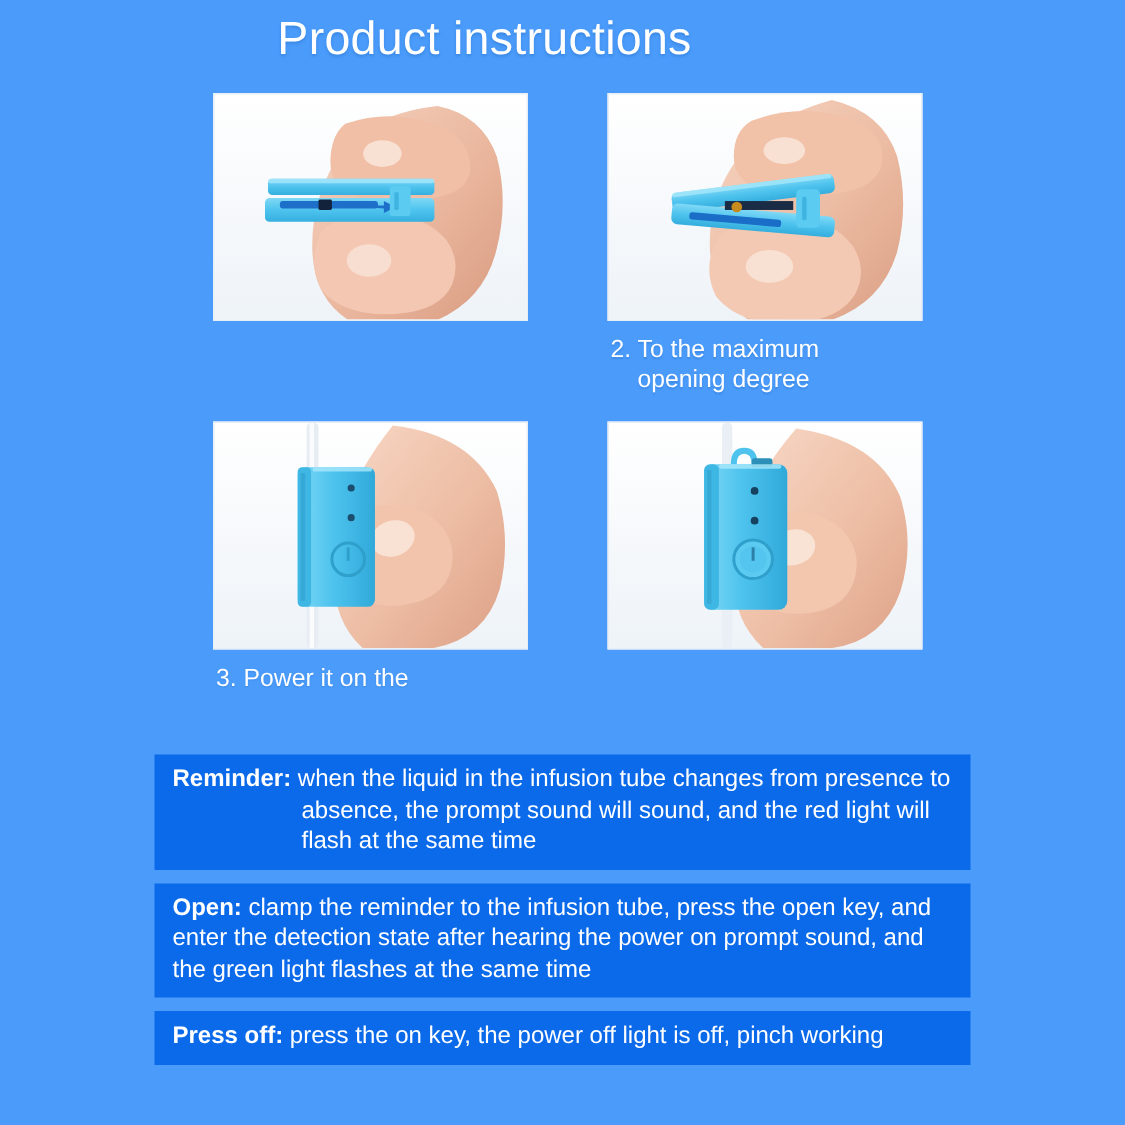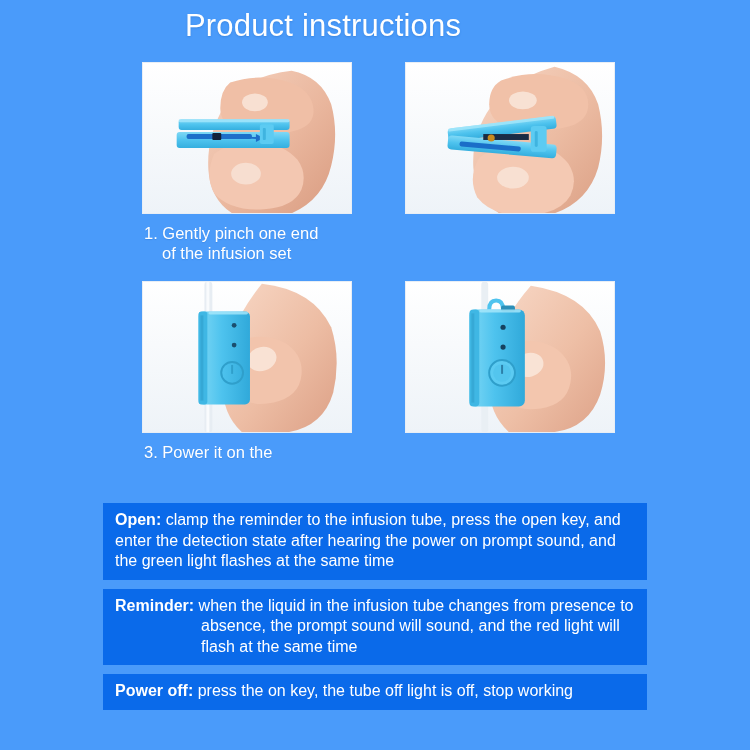--- a/index.html
+++ b/index.html
@@ -156,25 +156,20 @@
             <rect x="34" y="70" width="114" height="16" rx="3" fill="url(#dev1)"></rect>
             <rect x="44" y="72" width="66" height="5" rx="2" fill="#1d6fc9"></rect>
             <rect x="70" y="71" width="9" height="7" rx="1" fill="#11223a"></rect>
             <path d="M84 75 l30 0 l0 -3 l8 4 l-8 4 l0 -3 z" fill="#1d6fc9"></path>
             <rect x="118" y="62" width="14" height="20" rx="2" fill="#5ccbf2"></rect>
             <rect x="121" y="66" width="3" height="12" rx="1" fill="#3fb4e0"></rect>
             <rect x="36" y="57" width="112" height="3" rx="1.5" fill="#a5e6fb" opacity="0.8"></rect>
           </g>
         </svg>
       </div>
-      <div class="step-caption">
-        <span class="num">1.</span>
-        <span class="txt">Gently pinch one end</span>
-        <span class="cap-indent">of the infusion set</span>
-      </div>
     </div>
 
     <div class="step">
       <div class="photo">
         <svg viewBox="0 0 210 152" preserveAspectRatio="xMidYMid slice">
           <defs>
             <linearGradient id="sk2" x1="0" y1="0" x2="1" y2="1">
               <stop offset="0%" stop-color="#f7d6c4"></stop>
               <stop offset="55%" stop-color="#ecbca3"></stop>
               <stop offset="100%" stop-color="#dba085"></stop>
@@ -201,20 +196,25 @@
             <rect x="42" y="78" width="110" height="14" rx="4" fill="url(#dev2)" transform="rotate(5 97 85)"></rect>
             <rect x="54" y="82" width="62" height="5" rx="2" fill="#1a6ec8" transform="rotate(5 85 84)"></rect>
             <rect x="78" y="72" width="46" height="6" fill="#1a2c45"></rect>
             <circle cx="86" cy="76" r="3.6" fill="#c78a1e"></circle>
             <rect x="126" y="64" width="16" height="26" rx="3" fill="#5ccbf2"></rect>
             <rect x="130" y="69" width="3" height="16" rx="1.5" fill="#3fb4e0"></rect>
             <rect x="42" y="60" width="108" height="3" rx="1.5" fill="#a8e8fb" opacity="0.75" transform="rotate(-7 96 61)"></rect>
           </g>
         </svg>
       </div>
+      <div class="step-caption">
+        <span class="num">2.</span>
+        <span class="txt">To the maximum</span>
+        <span class="cap-indent">opening degree</span>
+      </div>
     </div>
 
   </div>
 
   <div class="row-gap"></div>
 
   <div class="step-row">
 
     <div class="step">
       <div class="photo">
@@ -308,24 +308,24 @@
         </svg>
       </div>
     </div>
 
   </div>
 </div>
 
 <div class="info-boxes">
 
   <div class="info-box">
+    <p class="info-text wide"><span class="info-label">Reminder:</span><span> when the liquid in the infusion tube changes from presence to absence, the prompt sound will sound, and the red light will flash at the same time</span></p>
+  </div>
+
+  <div class="info-box">
     <p class="info-text"><span class="info-label">Open:</span><span> clamp the reminder to the infusion tube, press the open key, and enter the detection state after hearing the power on prompt sound, and the green light flashes at the same time</span></p>
   </div>
 
   <div class="info-box">
-    <p class="info-text wide"><span class="info-label">Reminder:</span><span> when the liquid in the infusion tube changes from presence to absence, the prompt sound will sound, and the red light will flash at the same time</span></p>
-  </div>
-
-  <div class="info-box">
-    <p class="info-text mid"><span class="info-label">Power off:</span><span> press the on key, the tube off light is off, stop working</span></p>
+    <p class="info-text mid"><span class="info-label">Press off:</span><span> press the on key, the power off light is off, pinch working</span></p>
   </div>
 
 </div>
 
 </body></html>

